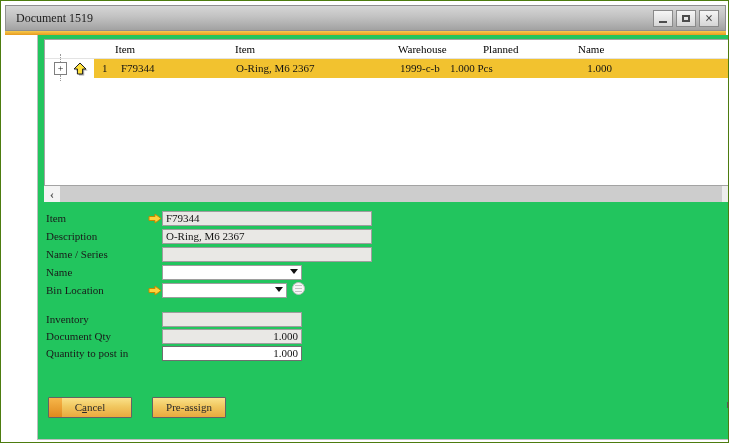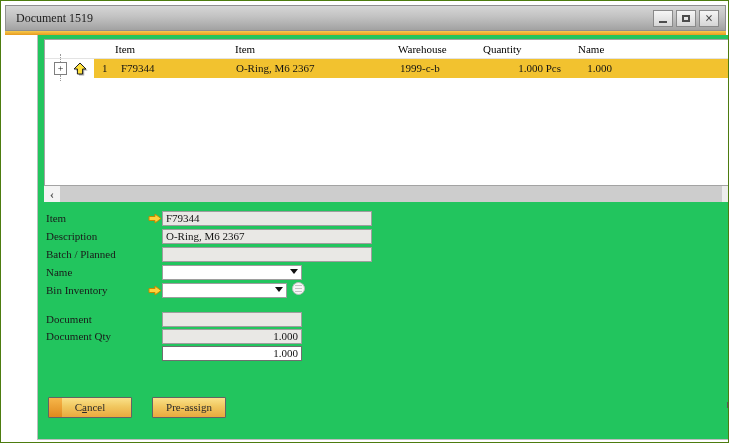--- a/index.html
+++ b/index.html
@@ -43,21 +43,21 @@
   .grid{
     position:absolute;left:6px;top:4px;width:700px;height:147px;
     background:#ffffff;border:1px solid #a3a3a3;box-sizing:border-box;
   }
   .grid-header{position:absolute;left:0;top:0;width:100%;height:18px;border-bottom:1px solid #e3e3e3;}
   .hcell{position:absolute;top:0;line-height:18px;color:#000;}
   .h-item{left:70px;} .h-name{left:190px;} .h-wh{left:353px;} .h-qty{left:438px;} .h-open{left:533px;}
   .rowband{position:absolute;left:49px;top:19px;width:649px;height:19px;background:#f2c22f;}
   .rcell{position:absolute;top:0;line-height:19px;color:#141414;white-space:nowrap;}
   .r-num{left:8px;} .r-item{left:27px;} .r-name{left:142px;} .r-wh{left:306px;}
-  .r-qty{left:372px;width:95px;text-align:right;} .r-open{left:448px;width:70px;text-align:right;}
+  .r-qty{left:356px;width:95px;text-align:left;} .r-open{left:448px;width:70px;text-align:right;}
   .treebox{
     position:absolute;left:9px;top:22px;width:13px;height:13px;background:#fff;
     border:1px solid #7f7f7f;box-sizing:border-box;
     text-align:center;line-height:11px;font-size:10px;color:#222;
   }
   .treedots-top{position:absolute;left:15px;top:14px;width:0;height:8px;border-left:1px dotted #9a9a9a;}
   .treedots-bot{position:absolute;left:15px;top:35px;width:0;height:6px;border-left:1px dotted #9a9a9a;}
   .rowarrow{position:absolute;left:25px;top:20px;width:20px;height:17px;}
   
   .hscroll{position:absolute;left:6px;top:151px;width:700px;height:16px;background:#ececec;}
@@ -127,21 +127,21 @@
 
   <div class="goldline"></div>
 
   <div class="content">
 
     <div class="grid">
       <div class="grid-header">
         <span class="hcell h-item">Item</span>
         <span class="hcell h-name">Item</span>
         <span class="hcell h-wh">Warehouse</span>
-        <span class="hcell h-qty">Quantity</span>
+        <span class="hcell h-qty">Planned</span>
         <span class="hcell h-open">Name</span>
       </div>
 
       <div class="treedots-top"></div>
       <div class="treebox"><span>+</span></div>
       <div class="treedots-bot"></div>
 
       <div class="rowarrow">
         <svg width="20" height="17" viewBox="0 0 20 17">
           <path d="M10 3 L16 9 H12.6 V14 H7.4 V9 H4 Z" fill="#aaaaaa" transform="translate(1.6,1.6)"></path>
@@ -169,47 +169,48 @@
     <div class="linkarrow" style="top:178px;">
       <svg width="14" height="11" viewBox="0 0 14 11">
           <path d="M1 3.5 H7 V1 L13 5.5 L7 10 V7.5 H1 Z" fill="#ffd23b" stroke="#c68a00" stroke-width="1"></path>
         </svg>
     </div>
     <div class="ffield w-wide" style="top:176px;">F79344</div>
 
     <span class="flabel" style="top:194px;">Description</span>
     <div class="ffield w-wide" style="top:194px;">O-Ring, M6 2367</div>
 
-    <span class="flabel" style="top:212px;">Batch / Planned</span>
+    <span class="flabel" style="top:212px;">Name / Series</span>
     <div class="ffield w-wide" style="top:212px;"></div>
 
     <span class="flabel" style="top:230px;">Name</span>
     <div class="ffield white w-mid" style="top:230px;"></div>
     <div class="ddarrow" style="left:252px;top:234px;"></div>
 
-    <span class="flabel" style="top:248px;">Bin Inventory</span>
+    <span class="flabel" style="top:248px;">Bin Location</span>
     <div class="linkarrow" style="top:250px;">
       <svg width="14" height="11" viewBox="0 0 14 11">
           <path d="M1 3.5 H7 V1 L13 5.5 L7 10 V7.5 H1 Z" fill="#ffd23b" stroke="#c68a00" stroke-width="1"></path>
         </svg>
     </div>
     <div class="ffield white w-bin" style="top:248px;"></div>
     <div class="ddarrow" style="left:237px;top:252px;"></div>
     <div class="circlelist" style="left:254px;top:247px;">
         <i></i>
         <i></i>
         <i></i>
       </div>
 
-    <span class="flabel" style="top:277px;">Document</span>
+    <span class="flabel" style="top:277px;">Inventory</span>
     <div class="ffield w-mid" style="top:277px;"></div>
 
     <span class="flabel" style="top:294px;">Document Qty</span>
     <div class="ffield num w-mid" style="top:294px;">1.000</div>
 
+    <span class="flabel" style="top:311px;">Quantity to post in</span>
     <div class="ffield white num w-mid" style="top:311px;border-color:#6f6f6f;">1.000</div>
 
     <div class="goldbtn btn-pre">
       <span class="btn-label">Pre-assign</span>
     </div>
     <div class="goldbtn btn-cancel">
       <span class="btn-strip"></span>
       <span class="btn-label"><span>C</span><span class="accel">a</span><span>ncel</span></span>
     </div>
 

